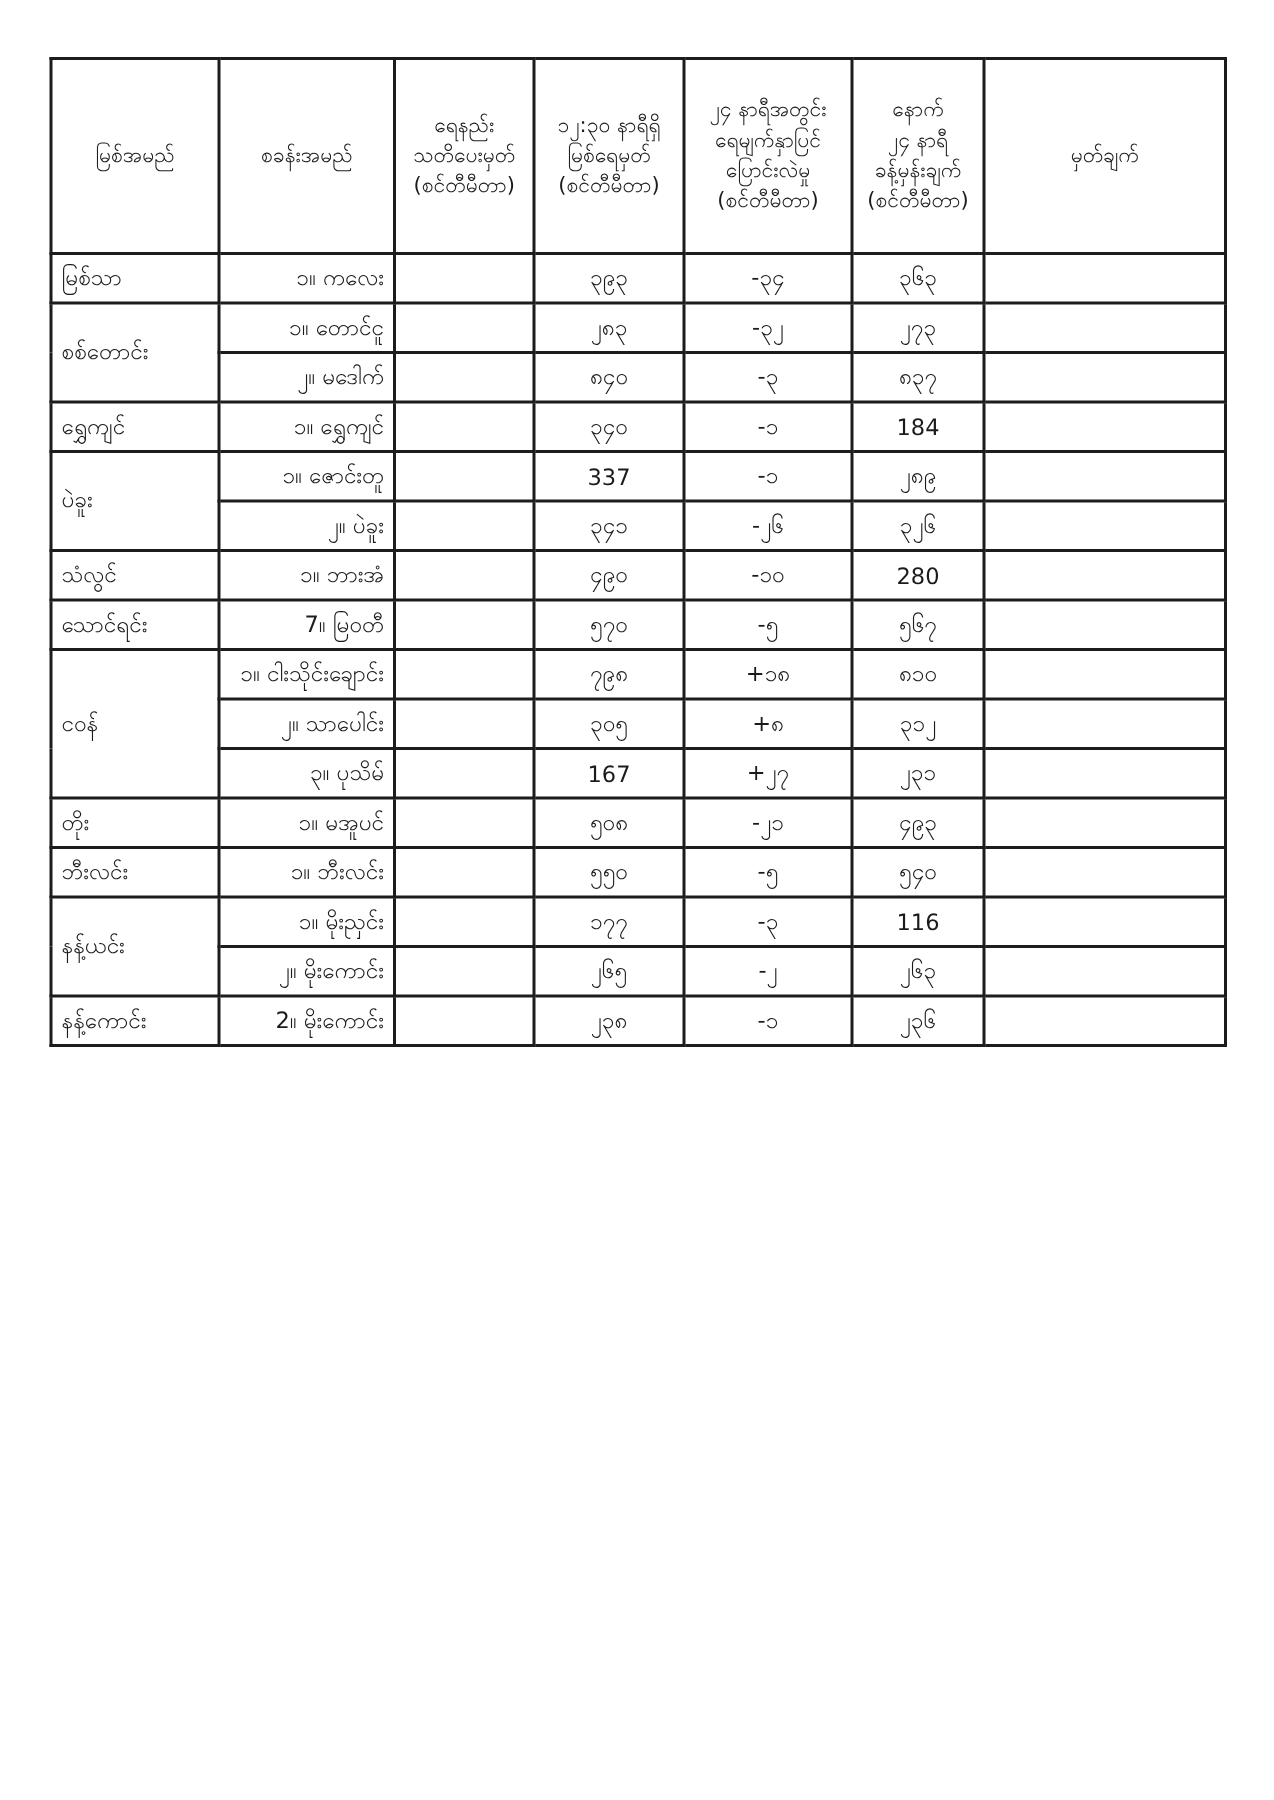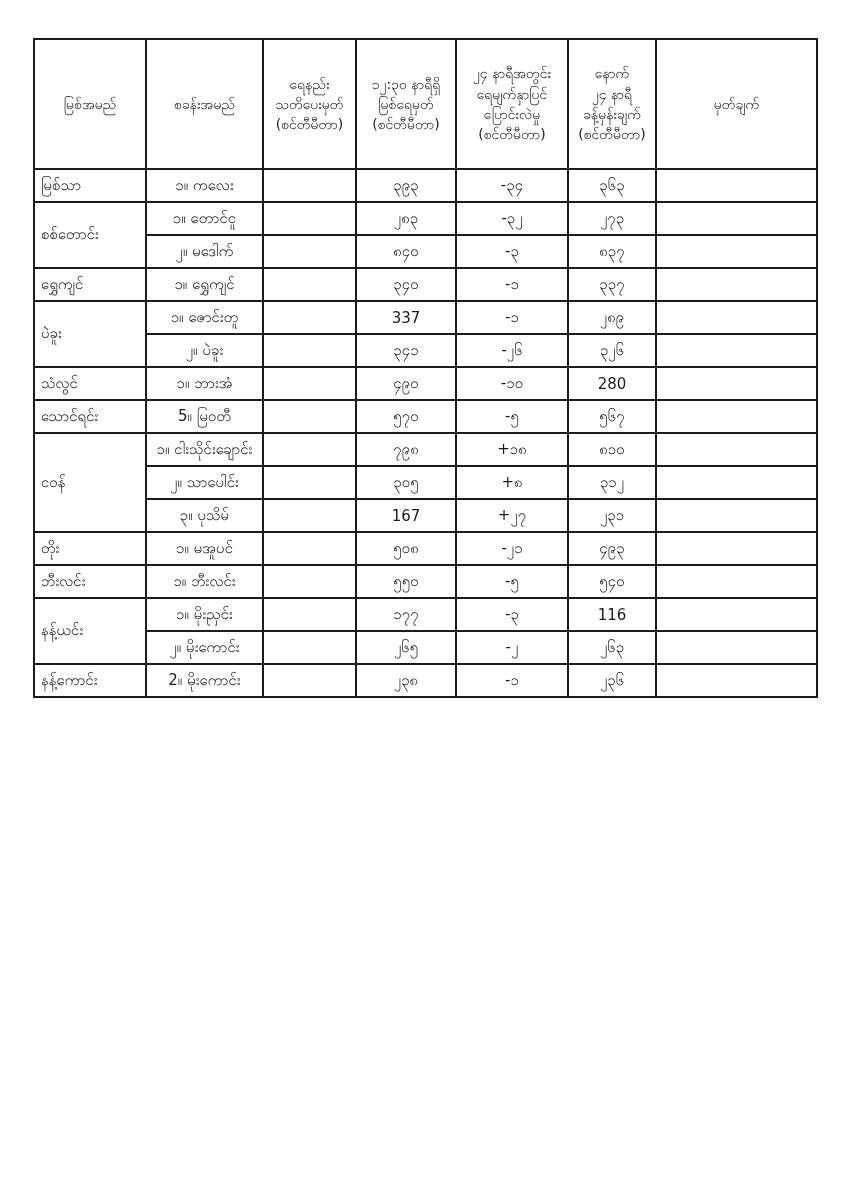--- a/index.html
+++ b/index.html
@@ -37,21 +37,21 @@
     text-align: center;
     vertical-align: middle;
     white-space: pre-line;
   }
   table.wl td {
     height: 29px;
     font-size: 15px;
     vertical-align: middle;
   }
   td.river   { text-align: left; margin-top: 35px; }
-  td.station { text-align: center; margin-top: 40px; }
+  td.station { text-align: right; margin-top: 40px; }
   td.num     { text-align: center; }
   td.blank   { }
 </style>
 </head>
 <body>
 
 <div class="page">
   <table class="wl">
     <colgroup>
       <col style="width:112px">
@@ -109,21 +109,21 @@
         <td class="num">-၃</td>
         <td class="num">၈၃၇</td>
         <td class="blank"></td>
       </tr>
       <tr>
         <td class="river">ရွှေကျင်</td>
         <td class="station">၁။ ရွှေကျင်</td>
         <td class="num blank"></td>
         <td class="num">၃၄၀</td>
         <td class="num">-၁</td>
-        <td class="num">၃၃၇</td>
+        <td class="num">184</td>
         <td class="blank"></td>
       </tr>
       <tr>
         <td class="river" rowspan="2">ပဲခူး</td>
         <td class="station">၁။ ဇောင်းတူ</td>
         <td class="num blank"></td>
         <td class="num">337</td>
         <td class="num">-၁</td>
         <td class="num">၂၈၉</td>
         <td class="blank"></td>
@@ -140,21 +140,21 @@
         <td class="river">သံလွင်</td>
         <td class="station">၁။ ဘားအံ</td>
         <td class="num blank"></td>
         <td class="num">၄၉၀</td>
         <td class="num">-၁၀</td>
         <td class="num">280</td>
         <td class="blank"></td>
       </tr>
       <tr>
         <td class="river">သောင်ရင်း</td>
-        <td class="station">5။ မြဝတီ</td>
+        <td class="station">7။ မြဝတီ</td>
         <td class="num blank"></td>
         <td class="num">၅၇၀</td>
         <td class="num">-၅</td>
         <td class="num">၅၆၇</td>
         <td class="blank"></td>
       </tr>
       <tr>
         <td class="river" rowspan="3">ငဝန်</td>
         <td class="station">၁။ ငါးသိုင်းချောင်း</td>
         <td class="num blank"></td>

